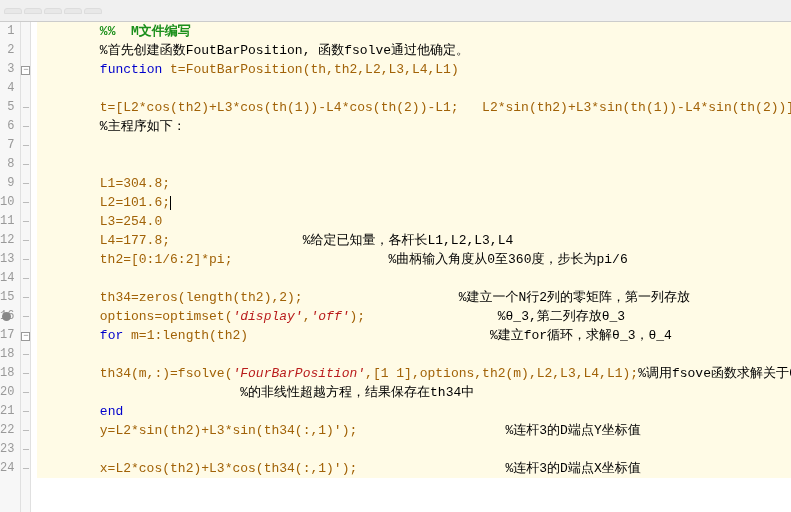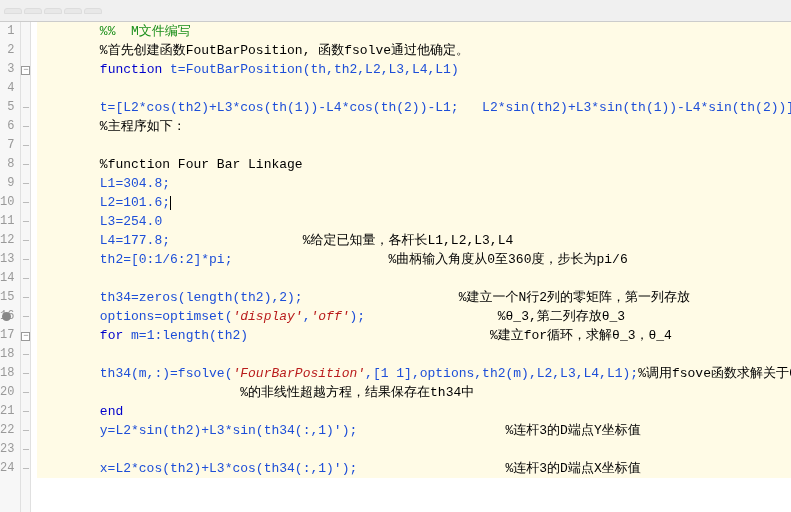--- a/index.html
+++ b/index.html
@@ -11,22 +11,22 @@
 .gutter-row { height: 19px; line-height: 19px; padding-right: 6px; position: relative; }
 .fold-col { width: 14px; background: #f7f7f7; border-right: 1px solid #e0e0e0; }
 .fold-row { height: 19px; line-height: 19px; text-align: center; color: #888; font-size: 11px; }
 .fold-box { display: inline-block; width: 9px; height: 9px; border: 1px solid #999; line-height: 7px; font-size: 9px; text-align: center; background: #fff; }
 .dash { color: #aaa; font-size: 10px; }
 .code { flex: 1; background: #fff; padding-left: 6px; }
 .code-row { height: 19px; line-height: 19px; white-space: pre; }
 .kw { color: #0000cc; }
 .str { color: #b91c1c; font-style: italic; }
 .com { color: #000000; }
-.sec { color: #1a8f1a; font-weight: normal; }
-.txt { color: #1d4ed8; }
+.sec { color: #1a8f1a; font-weight: bold; }
+.txt { color: #a16207; }
 .hl { background: #fffbe6; }
 .breakpoint { position: absolute; left: 2px; top: 5px; width: 9px; height: 9px; border-radius: 50%; background: #888; }
 .cursor { display: inline-block; border-left: 1px solid #000; height: 14px; vertical-align: middle; }
 </style>
 </head>
 <body>
 
 <div class="tabs">
   <div class="tab"> </div>
   <div class="tab"> </div>
@@ -91,21 +91,21 @@
   </div>
 
   <div class="code">
     <div class="code-row hl"><span class="txt">        </span><span class="sec">%%  M文件编写</span></div>
     <div class="code-row hl"><span class="txt">        </span><span class="com">%首先创建函数FoutBarPosition, 函数fsolve通过他确定。</span></div>
     <div class="code-row hl"><span class="txt">        </span><span class="kw">function</span><span class="txt"> t=FoutBarPosition(th,th2,L2,L3,L4,L1)</span></div>
     <div class="code-row hl"></div>
     <div class="code-row hl"><span class="txt">        t=[L2*cos(th2)+L3*cos(th(1))-L4*cos(th(2))-L1;   L2*sin(th2)+L3*sin(th(1))-L4*sin(th(2))];</span></div>
     <div class="code-row hl"><span class="txt">        </span><span class="com">%主程序如下：</span></div>
     <div class="code-row hl"><span class="txt">        </span></div>
-    <div class="code-row hl"><span class="txt">        </span><span class="com">%function Four Bar Linkage</span></div>
+    <div class="code-row hl"><span class="txt">        </span></div>
     <div class="code-row hl"><span class="txt">        L1=304.8;</span></div>
     <div class="code-row hl"><span class="txt">        L2=101.6;</span><span class="cursor"></span></div>
     <div class="code-row hl"><span class="txt">        L3=254.0</span></div>
     <div class="code-row hl"><span class="txt">        L4=177.8;                 </span><span class="com">%给定已知量，各杆长L1,L2,L3,L4</span></div>
     <div class="code-row hl"><span class="txt">        th2=[0:1/6:2]*pi;                    </span><span class="com">%曲柄输入角度从0至360度，步长为pi/6</span></div>
     <div class="code-row hl"></div>
     <div class="code-row hl"><span class="txt">        th34=zeros(length(th2),2);                    </span><span class="com">%建立一个N行2列的零矩阵，第一列存放</span></div>
     <div class="code-row hl"><span class="txt">        options=optimset(</span><span class="str">'display'</span><span class="txt">,</span><span class="str">'off'</span><span class="txt">);                 </span><span class="com">%θ_3,第二列存放θ_3</span></div>
     <div class="code-row hl"><span class="txt">        </span><span class="kw">for</span><span class="txt"> m=1:length(th2)                               </span><span class="com">%建立for循环，求解θ_3，θ_4</span></div>
     <div class="code-row hl"></div>

